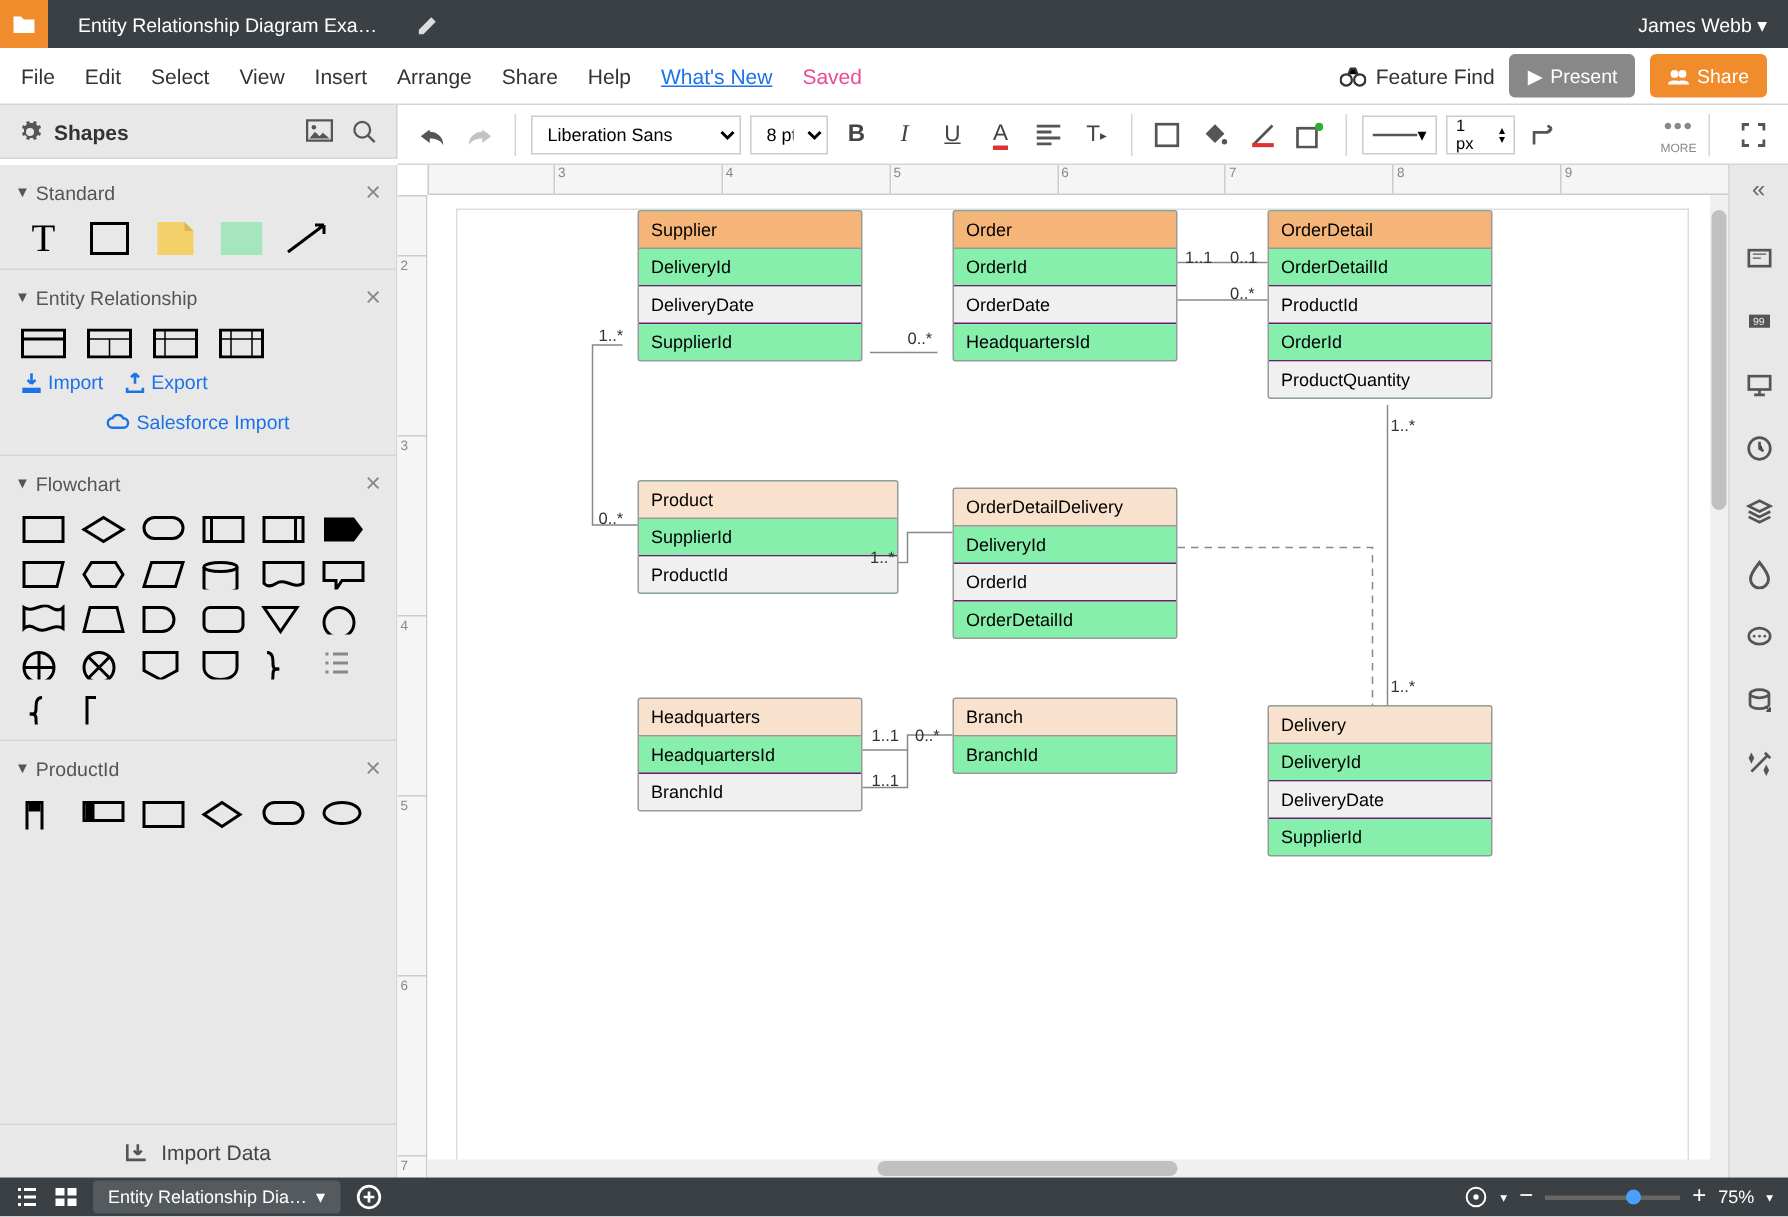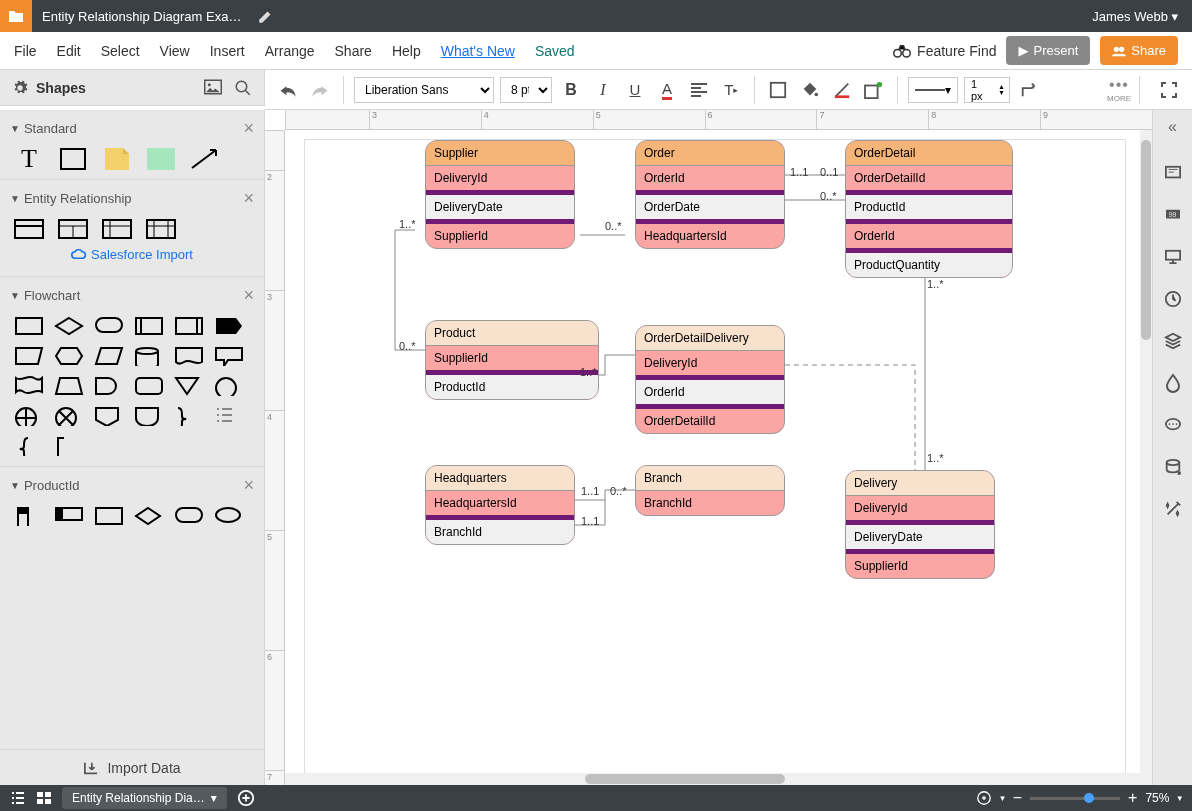--- a/index.html
+++ b/index.html
@@ -1,26 +1,26 @@
 <!DOCTYPE html>
 <html><head>
 <meta charset="utf-8">
 <style>
 *{box-sizing:border-box;margin:0;padding:0;font-family:Arial,Helvetica,sans-serif}
 body{background:#fff;overflow:hidden;width:1192px;height:811px;position:relative}
 .topbar{height:32px;background:#3b4044;display:flex;align-items:center;color:#fff;font-size:13px}
 .topbar .folder{width:32px;height:32px;background:#f08c2c;display:flex;align-items:center;justify-content:center}
-.topbar .doc-title{padding:0 10px;flex:0 0 auto}
+.topbar .doc-title{padding:0 20px;flex:0 0 auto}
 .topbar .pencil{width:18px;height:18px;margin-left:6px;color:#ddd}
 .topbar .spacer{flex:1}
 .topbar .user{padding:0 14px}
 .menubar{height:38px;background:#fff;border-bottom:1px solid #d5d5d5;display:flex;align-items:center;font-size:14px;color:#333;padding:0 14px;gap:20px}
 .menubar .menu-item{cursor:pointer}
 .menubar .link{color:#1a73e8}
-.menubar .saved{color:#0f766e}
+.menubar .saved{color:#ec4899}
 .menubar .right{margin-left:auto;display:flex;align-items:center;gap:10px}
 .btn{padding:7px 12px;border-radius:4px;font-size:13px;display:flex;align-items:center;gap:5px;cursor:pointer;border:none}
 .btn-grey{background:#888;color:#fff}
 .btn-orange{background:#f08c2c;color:#fff}
 .featfind{display:flex;align-items:center;gap:6px;color:#333}
 .shapebar{height:36px;background:#e8e8e8;border-bottom:1px solid #d5d5d5;display:flex;align-items:center;padding:0 12px;gap:10px;font-size:14px;color:#333}
 .shapebar .title{font-weight:bold;display:flex;gap:8px}
 .shapebar .right-icons{margin-left:auto;display:flex;gap:12px}
 .toolbar{height:40px;border-bottom:1px solid #d5d5d5;display:flex;align-items:center;padding:0 10px;gap:6px;position:relative}
 .toolbar .sep{width:1px;height:28px;background:#d5d5d5;margin:0 4px}
@@ -37,25 +37,25 @@
 .linkrow{display:flex;gap:14px;padding:6px 4px;color:#1a73e8;font-size:13px}
 .linkrow .lnk{display:flex;align-items:center;gap:4px;cursor:pointer}
 .import-data{height:36px;background:#e8e8e8;border-top:1px solid #d5d5d5;display:flex;align-items:center;justify-content:center;font-size:14px;color:#444;gap:8px}
 .canvas-wrap{flex:1;position:relative;background:#fff;overflow:hidden}
 .ruler-h{position:absolute;top:0;left:20px;right:0;height:20px;background:#f5f5f5;border-bottom:1px solid #ccc;display:flex;font-size:9px;color:#888}
 .ruler-v{position:absolute;top:20px;left:0;width:20px;bottom:0;background:#f5f5f5;border-right:1px solid #ccc}
 .ruler-h .tick{width:120px;border-left:1px solid #ccc;padding-left:2px;display:flex;align-items:flex-start}
 .ruler-v .tick{height:120px;border-top:1px solid #ccc;font-size:9px;color:#888;padding-top:1px;padding-left:2px}
 .canvas{position:absolute;top:20px;left:20px;right:0;bottom:0;background:#fff}
 .page{position:absolute;top:10px;left:20px;width:820px;height:640px;background:#fff;box-shadow:0 0 0 1px #ddd}
-.entity{position:absolute;border:1px solid #999;background:#fca5a5;border-radius:12px;overflow:hidden;font-size:12px}
+.entity{position:absolute;border:1px solid #999;background:#86efac;border-radius:2px;overflow:hidden;font-size:12px}
 .entity .ehdr{padding:5px 8px;border-bottom:1px solid #999;font-weight:normal}
 .entity .ehdr.orange{background:#f5b478}
 .entity .ehdr.lite{background:#f8e2ce}
-.entity .erow{padding:5px 8px;border-bottom:5px solid #701a75}
+.entity .erow{padding:5px 8px;border-bottom:1px solid #701a75}
 .entity .erow:nth-child(odd){background:#f0f0f0}
 .entity .erow:last-child{border-bottom:none}
 .card-label{position:absolute;font-size:11px;color:#333}
 svg.conn{position:absolute;top:0;left:0;width:100%;height:100%;pointer-events:none}
 .rightpanel{width:40px;background:#e8e8e8;border-left:1px solid #d5d5d5;display:flex;flex-direction:column;align-items:center;padding-top:8px;gap:20px}
 .rightpanel .collapse{font-size:16px;color:#666;margin-bottom:6px}
 .rightpanel .ricon{width:22px;height:22px;display:flex;align-items:center;justify-content:center;color:#555}
 .bottombar{position:absolute;bottom:0;left:0;right:0;height:26px;background:#3b4044;display:flex;align-items:center;color:#fff;font-size:12px;padding:0 10px;gap:10px}
 .bottombar .tab{background:#555a5e;padding:4px 10px;border-radius:3px;display:flex;align-items:center;gap:6px}
 .bottombar .zoom{margin-left:auto;display:flex;align-items:center;gap:8px}
@@ -192,21 +192,21 @@
   <div class="iconbtn">
         <svg width="20" height="18" viewBox="0 0 22 20">
           <rect x="1" y="5" width="14" height="14" fill="none" stroke="#555" stroke-width="2"></rect>
           <circle cx="17" cy="4" r="3" fill="#3a3"></circle>
         </svg>
       </div>
   <div class="sep"></div>
   <div class="selbox" style="width:50px;display:flex;align-items:center;justify-content:center"><svg width="30" height="2">
           <line x1="0" y1="1" x2="30" y2="1" stroke="#555" stroke-width="2"></line>
         </svg> ▾</div>
-  <div class="selbox" style="width:46px;display:flex;align-items:center;justify-content:space-between;gap:17px">
+  <div class="selbox" style="width:46px;display:flex;align-items:center;justify-content:center;gap:17px">
         <span style="font-size:11px">1 px</span>
         <span style="font-size:8px;line-height:6px">▴<br>▾</span>
       </div>
   <div class="iconbtn">
         <svg width="18" height="18" viewBox="0 0 20 20">
           <path fill="none" stroke="#555" stroke-width="2" d="M3 17V8h10l3-3m0 0l-3-2m3 2l-2 3"></path>
         </svg>
       </div>
   <div style="margin-left:auto;display:flex;align-items:center;gap:4px">
     <div style="text-align:center;cursor:pointer">
@@ -287,20 +287,34 @@
               <line x1="8" y1="1" x2="8" y2="19" stroke="#000"></line>
             </svg>
           </div>
       <div class="shp">
             <svg width="30" height="20">
               <rect x="1" y="1" width="28" height="18" fill="none" stroke="#000" stroke-width="2"></rect>
               <line x1="1" y1="7" x2="29" y2="7" stroke="#000"></line>
               <line x1="8" y1="1" x2="8" y2="19" stroke="#000"></line>
               <line x1="22" y1="1" x2="22" y2="19" stroke="#000"></line>
             </svg>
+          </div>
+    </div>
+    <div class="linkrow">
+      <div class="lnk">
+            <svg width="14" height="14" viewBox="0 0 16 16">
+              <path fill="#1a73e8" d="M8 1v8m0 0l-3-3m3 3l3-3M2 12v3h12v-3" stroke="#1a73e8" stroke-width="2"></path>
+            </svg>
+            <span>Import</span>
+          </div>
+      <div class="lnk">
+            <svg width="14" height="14" viewBox="0 0 16 16">
+              <path stroke="#1a73e8" stroke-width="2" fill="none" d="M8 9V1m0 0l-3 3m3-3l3 3M2 12v3h12v-3"></path>
+            </svg>
+            <span>Export</span>
           </div>
     </div>
     <div class="linkrow" style="justify-content:center">
       <div class="lnk">
             <svg width="16" height="12" viewBox="0 0 20 14">
               <path fill="none" stroke="#1a73e8" stroke-width="2" d="M5 11a4 4 0 010-8 5 5 0 019 0 4 4 0 010 8z"></path>
             </svg>
             <span>Salesforce Import</span>
           </div>
     </div>
@@ -511,21 +525,21 @@
         <div class="erow">DeliveryId</div>
         <div class="erow">OrderId</div>
         <div class="erow">OrderDetailId</div>
       </div>
 
       <div class="entity" style="left:330px;top:325px;width:150px">
         <div class="ehdr lite">Branch</div>
         <div class="erow">BranchId</div>
       </div>
 
-      <div class="entity" style="left:540px;top:0px;width:168px">
+      <div class="entity" style="left:540px;top:0px;width:150px">
         <div class="ehdr orange">OrderDetail</div>
         <div class="erow">OrderDetailId</div>
         <div class="erow">ProductId</div>
         <div class="erow">OrderId</div>
         <div class="erow">ProductQuantity</div>
       </div>
 
       <div class="entity" style="left:540px;top:330px;width:150px">
         <div class="ehdr lite">Delivery</div>
         <div class="erow">DeliveryId</div>

